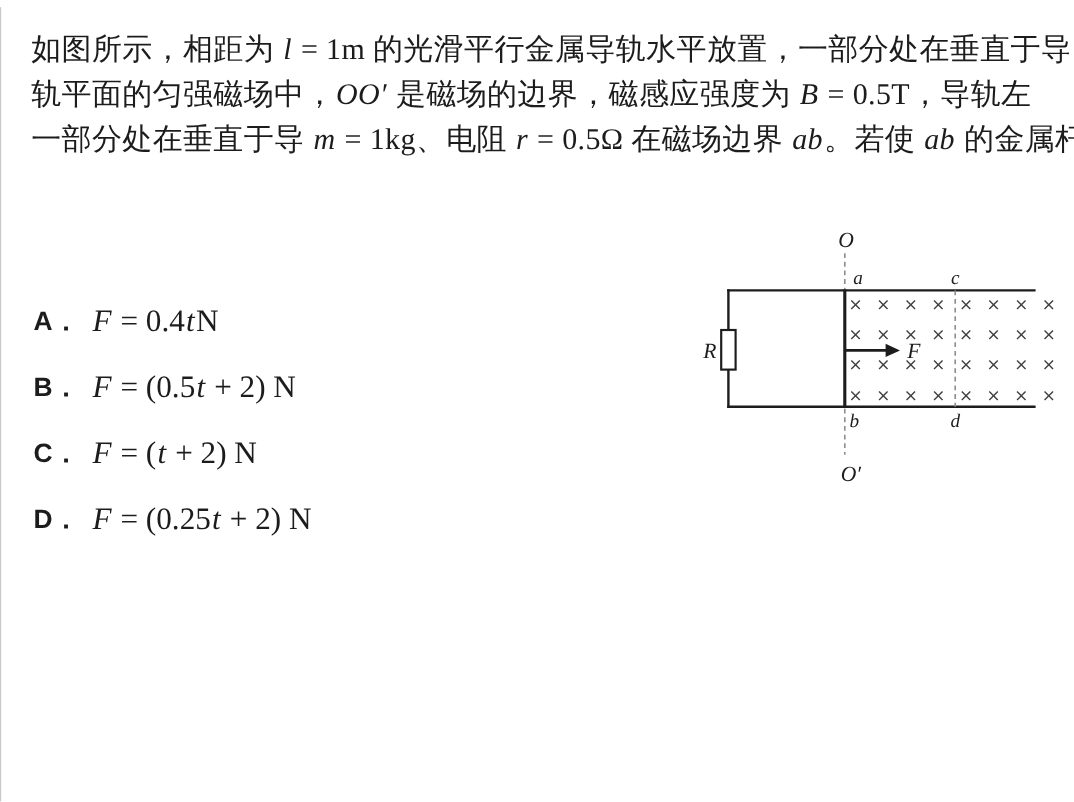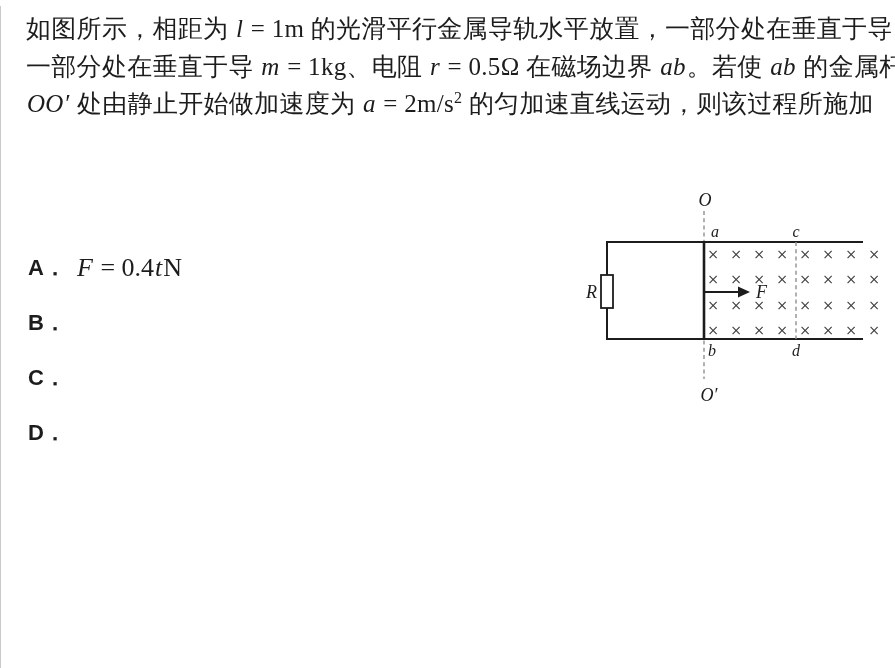--- a/index.html
+++ b/index.html
@@ -10,21 +10,21 @@
   }
   html,body{margin:0;padding:0;}
   body{
     width:895px;height:668px;position:relative;overflow:hidden;
     background:#ffffff;color:var(--ink);
     font-family:"Liberation Serif","DejaVu Serif",serif;
   }
   .edge-line{position:absolute;left:0;top:6px;width:1px;height:662px;background:var(--page-edge);}
 
   
-  .problem{position:absolute;left:26px;top:10px;width:864px;}
+  .problem{position:absolute;left:26px;top:23px;width:864px;}
   .p-line{white-space:nowrap;height:37.6px;line-height:37.6px;font-size:25px;letter-spacing:0.3px;}
   .mi{font-style:italic;padding:0 1px;font-size:25px;}
   .rm{font-style:normal;}
   .sup{font-size:16px;vertical-align:super;line-height:0;}
 
   
   .options{position:absolute;left:28px;top:240px;}
   .opt{display:flex;align-items:center;height:55px;}
   .opt-letter{
     font-family:"Liberation Sans","DejaVu Sans",sans-serif;
@@ -51,37 +51,40 @@
   .arrow{stroke:var(--ink);stroke-width:2.2;}
   .arrowhead{fill:var(--ink);}
 </style>
 </head>
 <body>
 
 <div class="edge-line"></div>
 
 <div class="problem">
     <div class="p-line"><span class="rm">如图所示，相距为 </span><span class="mi">l</span><span class="rm"> = 1m 的光滑平行金属导轨水平放置，一部分处在垂直于导</span></div>
+    <div class="p-line"><span class="rm">轨平面的匀强磁场中，</span><span class="mi">OO′</span><span class="rm"> 是磁场的边界，磁感应强度为 </span><span class="mi">B</span><span class="rm"> = 0.5T，导轨左</span></div>
     <div class="p-line"><span class="rm">一部分处在垂直于导 </span><span class="mi">m</span><span class="rm"> = 1kg、电阻 </span><span class="mi">r</span><span class="rm"> = 0.5Ω 在磁场边界 </span><span class="mi">ab</span><span class="rm">。若使 </span><span class="mi">ab</span><span class="rm"> 的金属杆</span></div>
-    <div class="p-line"><span class="mi">OO′</span><span class="rm"> 处由静止开始做加速度为 </span><span class="mi">a</span><span class="rm"> = 2m/s</span><span class="sup">2</span><span class="rm"> 的匀加速直线运动，则该过程所施加</span></div>
   </div>
 
 <div class="options">
     <div class="opt">
       <span class="opt-letter">A．</span>
       <span class="opt-formula"><span class="mi">F</span><span class="rm"> = 0.4</span><span class="mi">t</span><span class="rm">N</span></span>
     </div>
     <div class="opt">
       <span class="opt-letter">B．</span>
+      <span class="opt-formula"><span class="mi">F</span><span class="rm"> = (0.5</span><span class="mi">t</span><span class="rm"> + 2) N</span></span>
     </div>
     <div class="opt">
       <span class="opt-letter">C．</span>
+      <span class="opt-formula"><span class="mi">F</span><span class="rm"> = (</span><span class="mi">t</span><span class="rm"> + 2) N</span></span>
     </div>
     <div class="opt">
       <span class="opt-letter">D．</span>
+      <span class="opt-formula"><span class="mi">F</span><span class="rm"> = (0.25</span><span class="mi">t</span><span class="rm"> + 2) N</span></span>
     </div>
   </div>
 
 <svg class="diagram" width="310" height="228" viewBox="0 0 310 228" xmlns="http://www.w3.org/2000/svg">
 
   <g id="field-grid">
       <text x="128" y="68" text-anchor="middle" dominant-baseline="central" class="fmark">×</text>
       <text x="151" y="68" text-anchor="middle" dominant-baseline="central" class="fmark">×</text>
       <text x="174" y="68" text-anchor="middle" dominant-baseline="central" class="fmark">×</text>
       <text x="197" y="68" text-anchor="middle" dominant-baseline="central" class="fmark">×</text>

